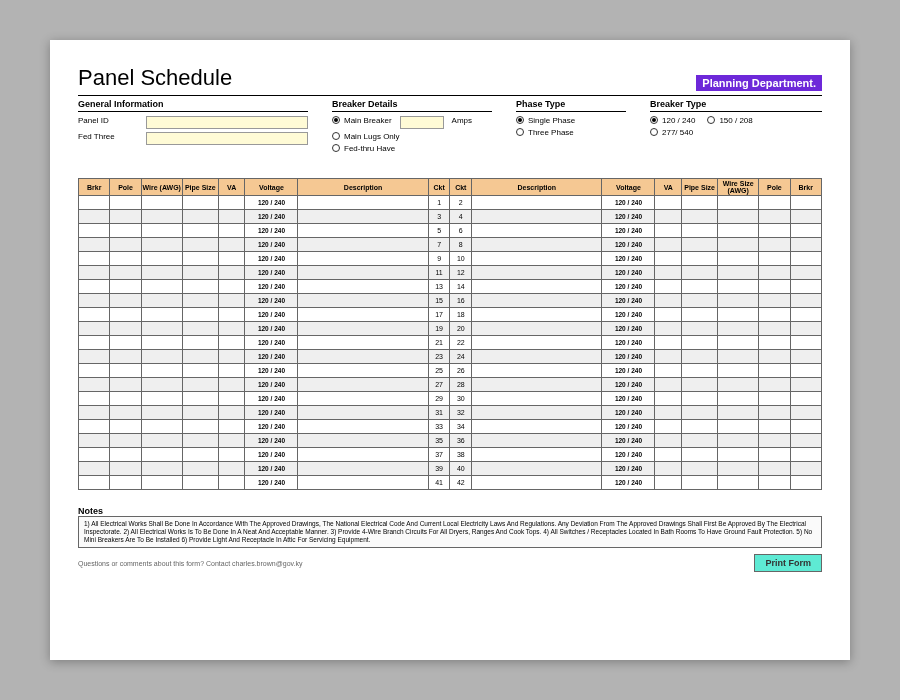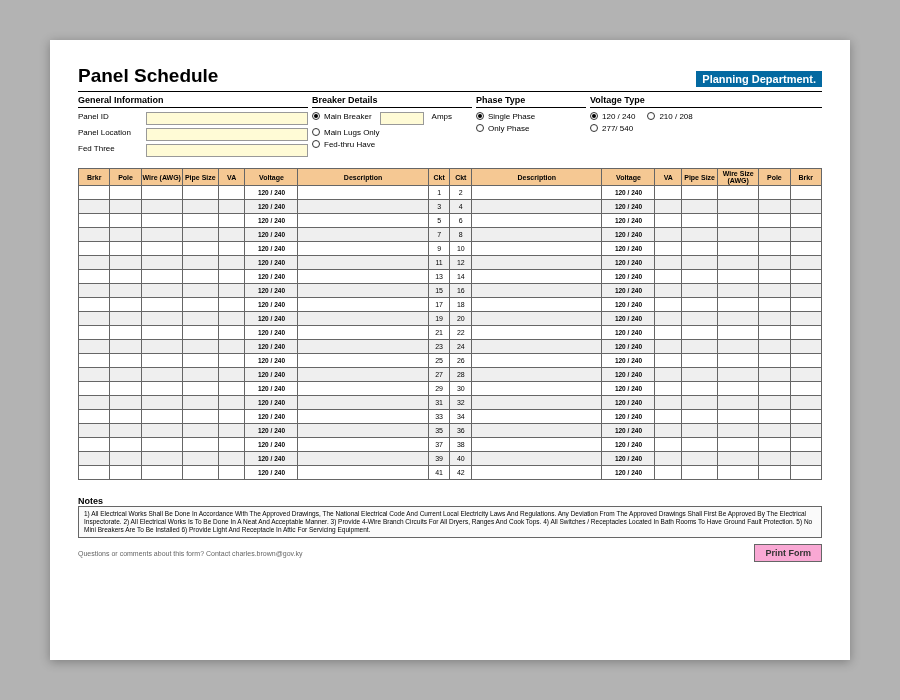--- a/index.html
+++ b/index.html
@@ -1,21 +1,21 @@
 <!DOCTYPE html>
 <html><head>
 <meta charset="utf-8">
 <style>
   *{box-sizing:border-box;margin:0;padding:0}
   body{background:#b3b3b3;width:900px;height:700px;font-family:Arial,Helvetica,sans-serif;font-size:8px;color:#000;padding:40px 50px}
   .page{background:#fff;width:100%;height:100%;padding:25px 28px 18px;box-shadow:0 2px 10px rgba(0,0,0,.3);display:flex;flex-direction:column}
   .hdr{display:flex;justify-content:space-between;align-items:flex-end;border-bottom:1.5px solid #000;padding-bottom:4px;margin-bottom:3px}
-  .title{font-size:19px;font-weight:bold}
-  .dept{background:#0369a1;color:#fff;font-weight:bold;font-size:11px;padding:2px 6px}
-  .secrow{display:flex;gap:4px;margin-bottom:8px}
+  .title{font-size:22px;font-weight:normal}
+  .dept{background:#6d28d9;color:#fff;font-weight:bold;font-size:11px;padding:2px 6px}
+  .secrow{display:flex;gap:24px;margin-bottom:22px}
   .sec{display:flex;flex-direction:column}
   .sec.gi{flex:0 0 230px}
   .sec.bd{flex:0 0 160px}
   .sec.pt{flex:0 0 110px}
   .sec.vt{flex:1}
   .sechdr{font-weight:bold;font-size:9px;border-bottom:1px solid #000;padding-bottom:2px;margin-bottom:4px}
   .fldrow{display:flex;align-items:flex-start;margin-bottom:3px;font-size:8px}
   .fldlbl{flex:0 0 68px}
   .fldin{flex:1;height:13px;background:#fffbd6;border:1px solid #999}
   .amps{margin-left:4px}
@@ -25,40 +25,36 @@
   .vtrow{display:flex;gap:12px}
   table{width:100%;border-collapse:collapse;table-layout:fixed}
   th,td{border:1px solid #666;font-size:7px;text-align:center;padding:1px 0;height:14px;overflow:hidden}
   th{background:#f5c893;font-weight:bold}
   tbody tr:nth-child(even) td{background:#efefef}
   .c-brkr{width:26px}.c-pole{width:26px}.c-wire{width:34px}.c-pipe{width:30px}.c-va{width:22px}.c-volt{width:44px}.c-desc{width:108px}.c-ckt{width:18px}
   .voltcell{font-weight:bold;font-size:6.5px}
   .notes-label{font-weight:bold;font-size:9px;margin-top:16px}
   .notesbox{border:1px solid #666;padding:3px 5px;font-size:6.5px;line-height:1.25;background:#fafafa}
   .ftr{display:flex;justify-content:space-between;align-items:center;margin-top:6px;font-size:7px;color:#666}
-  .printbtn{border:1px solid #666;background:#f9a8d4;padding:3px 10px;font-size:9px;font-weight:bold;color:#333}
+  .printbtn{border:1px solid #666;background:#5eead4;padding:3px 10px;font-size:9px;font-weight:bold;color:#333}
 </style>
 </head>
 <body>
 
 <div class="page">
   <div class="hdr">
     <div class="title">Panel Schedule</div>
     <div class="dept">Planning Department.</div>
   </div>
 
   <div class="secrow">
     <div class="sec gi">
       <div class="sechdr">General Information</div>
       <div class="fldrow">
           <span class="fldlbl">Panel ID</span>
-          <div class="fldin"></div>
-        </div>
-      <div class="fldrow">
-          <span class="fldlbl">Panel Location</span>
           <div class="fldin"></div>
         </div>
       <div class="fldrow">
           <span class="fldlbl">Fed Three</span>
           <div class="fldin"></div>
         </div>
     </div>
 
     <div class="sec bd">
       <div class="sechdr">Breaker Details</div>
@@ -79,34 +75,34 @@
     </div>
 
     <div class="sec pt">
       <div class="sechdr">Phase Type</div>
       <div class="radio">
           <span class="rb on"></span>
           <span>Single Phase</span>
         </div>
       <div class="radio">
           <span class="rb"></span>
-          <span>Only Phase</span>
+          <span>Three Phase</span>
         </div>
     </div>
 
     <div class="sec vt">
-      <div class="sechdr">Voltage Type</div>
+      <div class="sechdr">Breaker Type</div>
       <div class="vtrow">
         <div class="radio">
             <span class="rb on"></span>
             <span>120 / 240</span>
           </div>
         <div class="radio">
             <span class="rb"></span>
-            <span>210 / 208</span>
+            <span>150 / 208</span>
           </div>
       </div>
       <div class="radio">
           <span class="rb"></span>
           <span>277/ 540</span>
         </div>
     </div>
   </div>
 
   <table>

